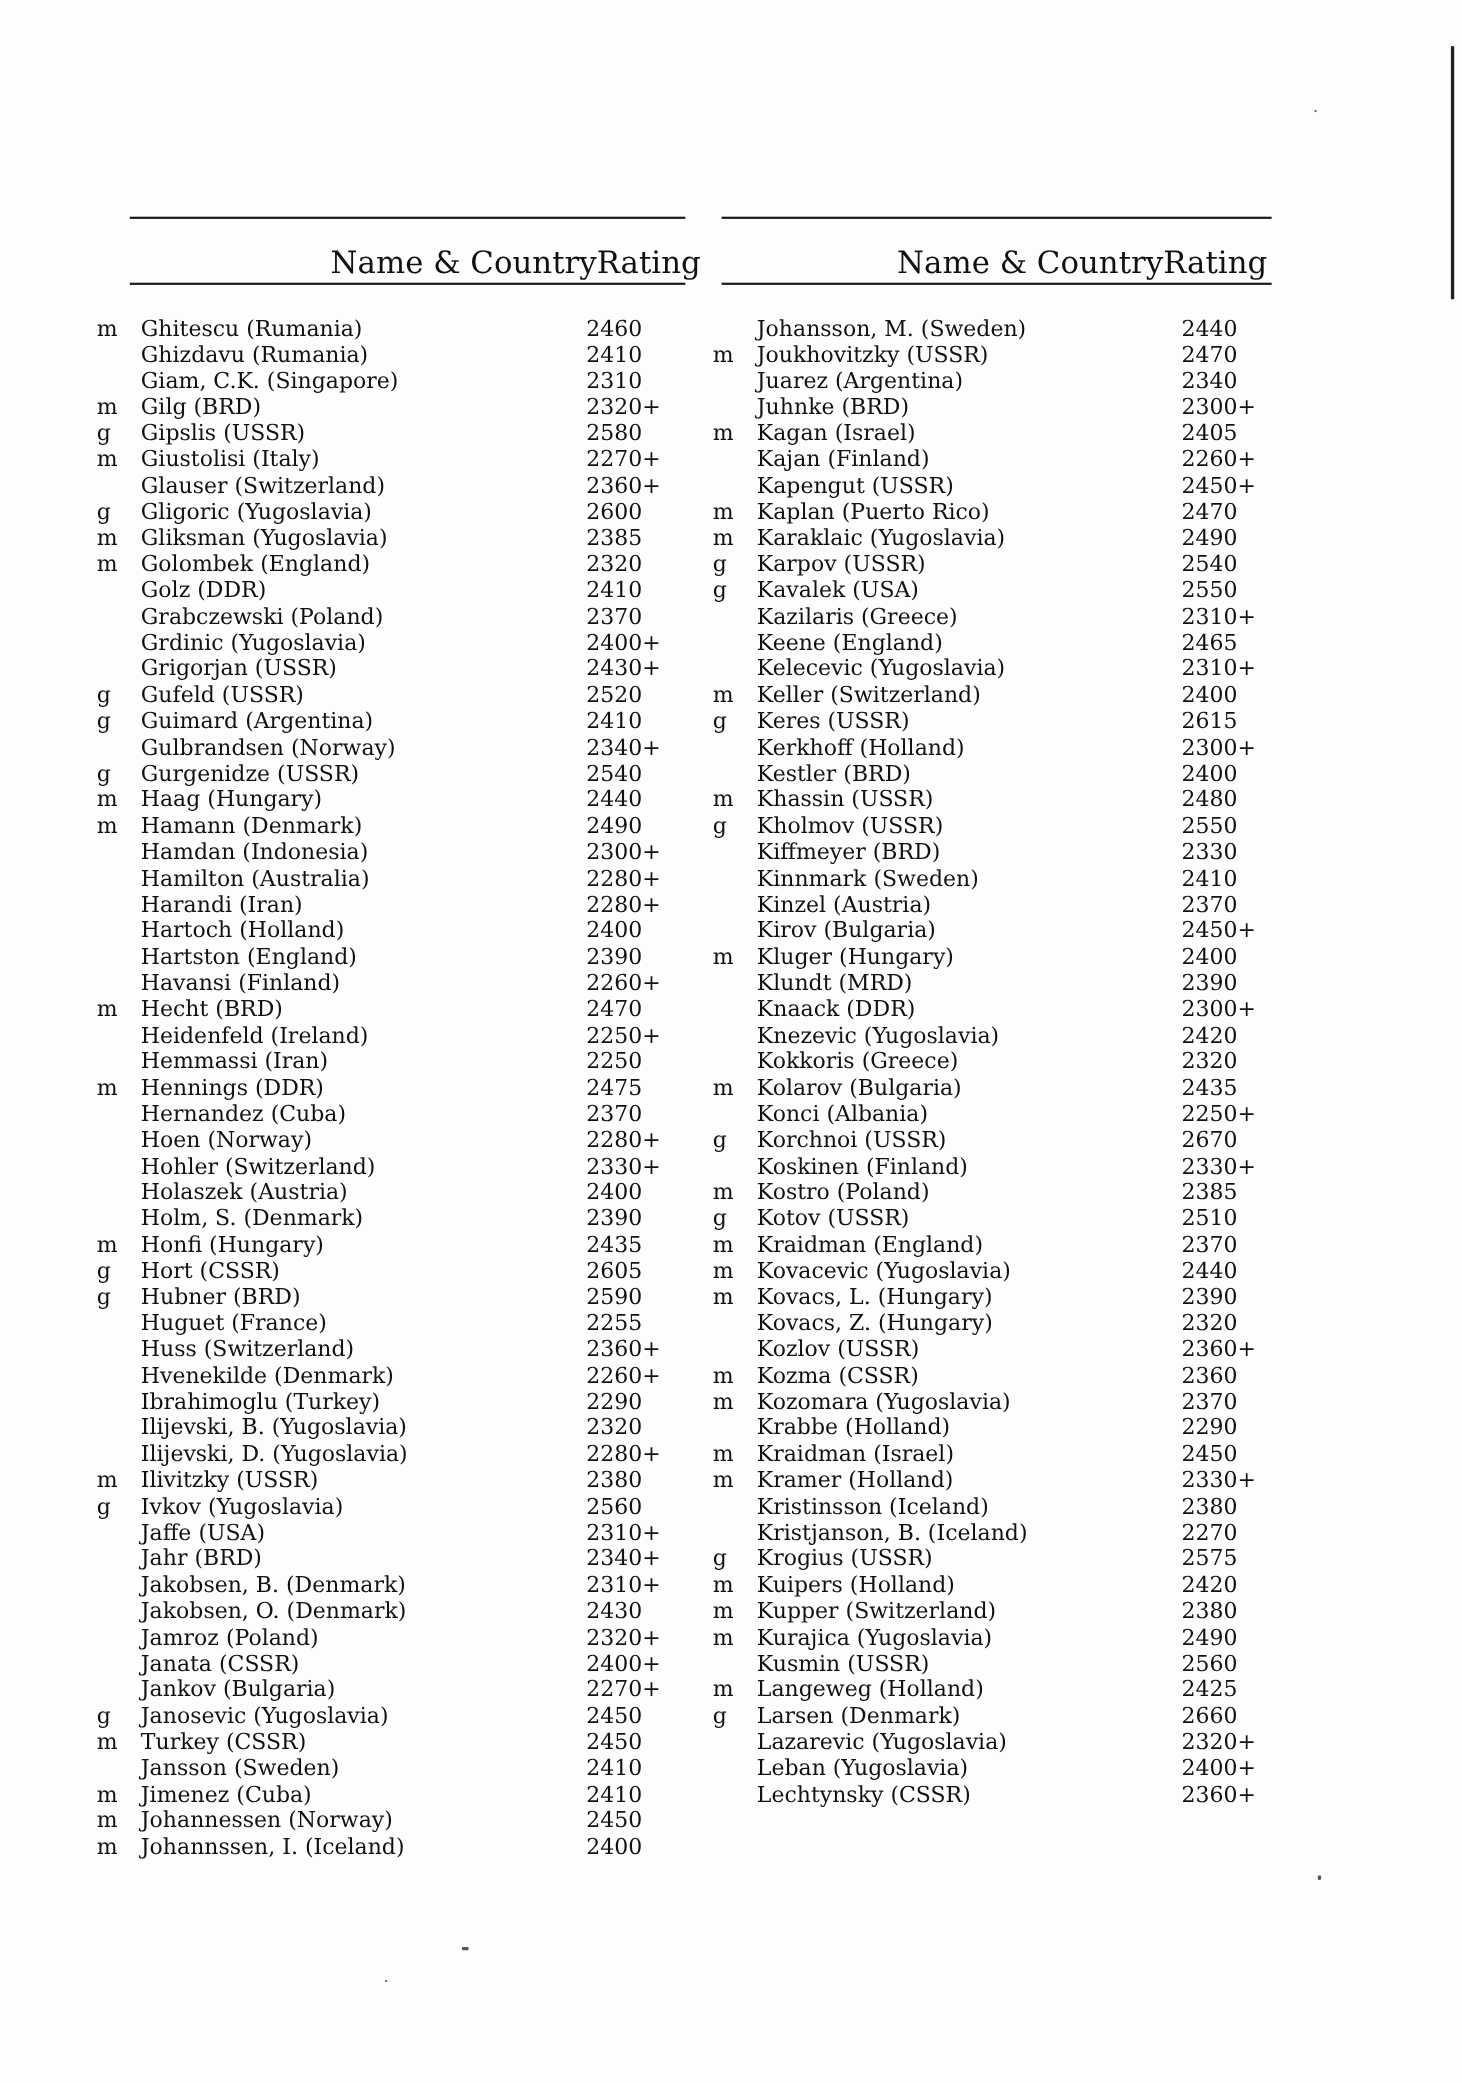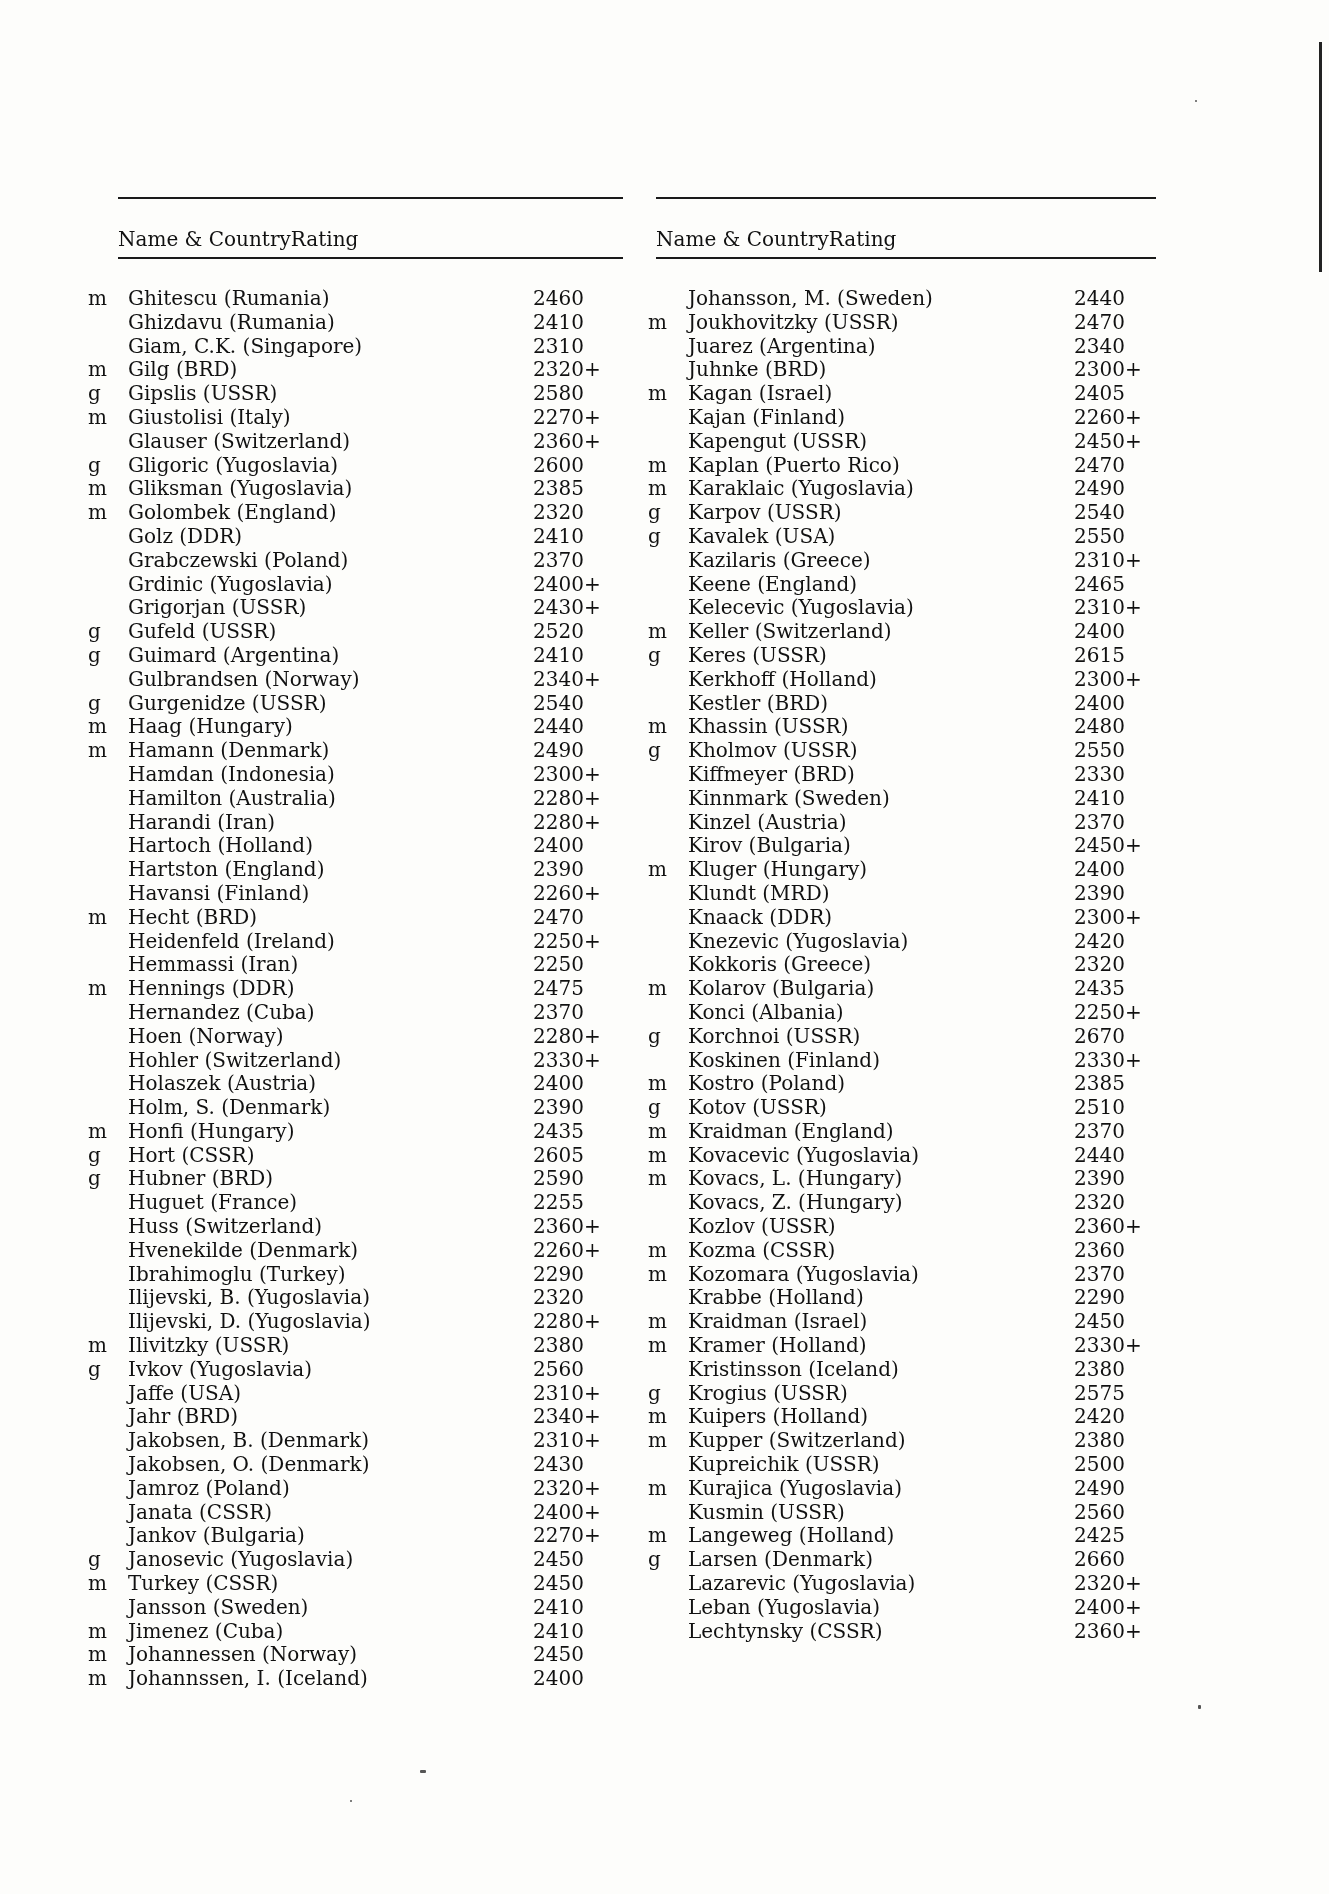--- a/index.html
+++ b/index.html
@@ -19,22 +19,22 @@
   .col {
     position: absolute; top: 197px;
   }
   .col.left { left: 118px; width: 505px; }
   .col.right { left: 656px; width: 500px; }
   .rule {
     height: 2px; background: #1a1a1a;
   }
   .rule.top { margin-bottom: 8px; }
   .header {
-    display: flex; justify-content: flex-start;
-    font-size: 20px; line-height: 24px; height: 28px;
+    display: flex; justify-content: flex-end;
+    font-size: 28px; line-height: 24px; height: 28px;
     padding: 0 4px 0 0;
     margin-top: 28px;
   }
   .header .h-name { padding-left: 0; }
   .rule.bottom { margin-top: 2px; margin-bottom: 28px; }
   .rows { position: relative; }
   .row {
     display: flex; align-items: baseline;
     height: 23.8px; line-height: 23.8px;
     font-size: 20px; white-space: nowrap;
@@ -598,38 +598,38 @@
         <span class="title">m</span>
         <span class="name">Kramer (Holland)</span>
         <span class="rating">2330+</span>
       </div>
       <div class="row">
         <span class="title"></span>
         <span class="name">Kristinsson (Iceland)</span>
         <span class="rating">2380</span>
       </div>
       <div class="row">
+        <span class="title"></span>
+        <span class="name">Kristjanson, B. (Iceland)</span>
+        <span class="rating">2270</span>
+      </div>
+      <div class="row">
         <span class="title">g</span>
         <span class="name">Krogius (USSR)</span>
         <span class="rating">2575</span>
       </div>
       <div class="row">
         <span class="title">m</span>
         <span class="name">Kuipers (Holland)</span>
         <span class="rating">2420</span>
       </div>
       <div class="row">
         <span class="title">m</span>
         <span class="name">Kupper (Switzerland)</span>
         <span class="rating">2380</span>
-      </div>
-      <div class="row">
-        <span class="title"></span>
-        <span class="name">Kupreichik (USSR)</span>
-        <span class="rating">2500</span>
       </div>
       <div class="row">
         <span class="title">m</span>
         <span class="name">Kurajica (Yugoslavia)</span>
         <span class="rating">2490</span>
       </div>
       <div class="row">
         <span class="title"></span>
         <span class="name">Kusmin (USSR)</span>
         <span class="rating">2560</span>

